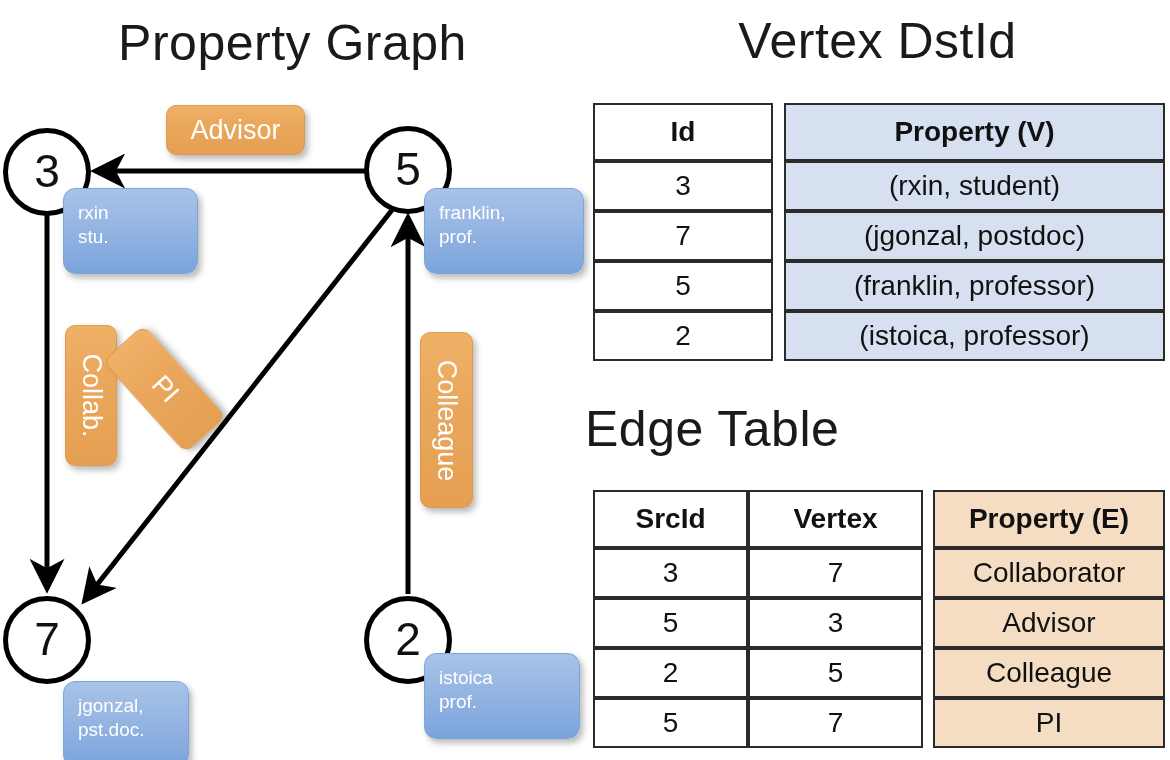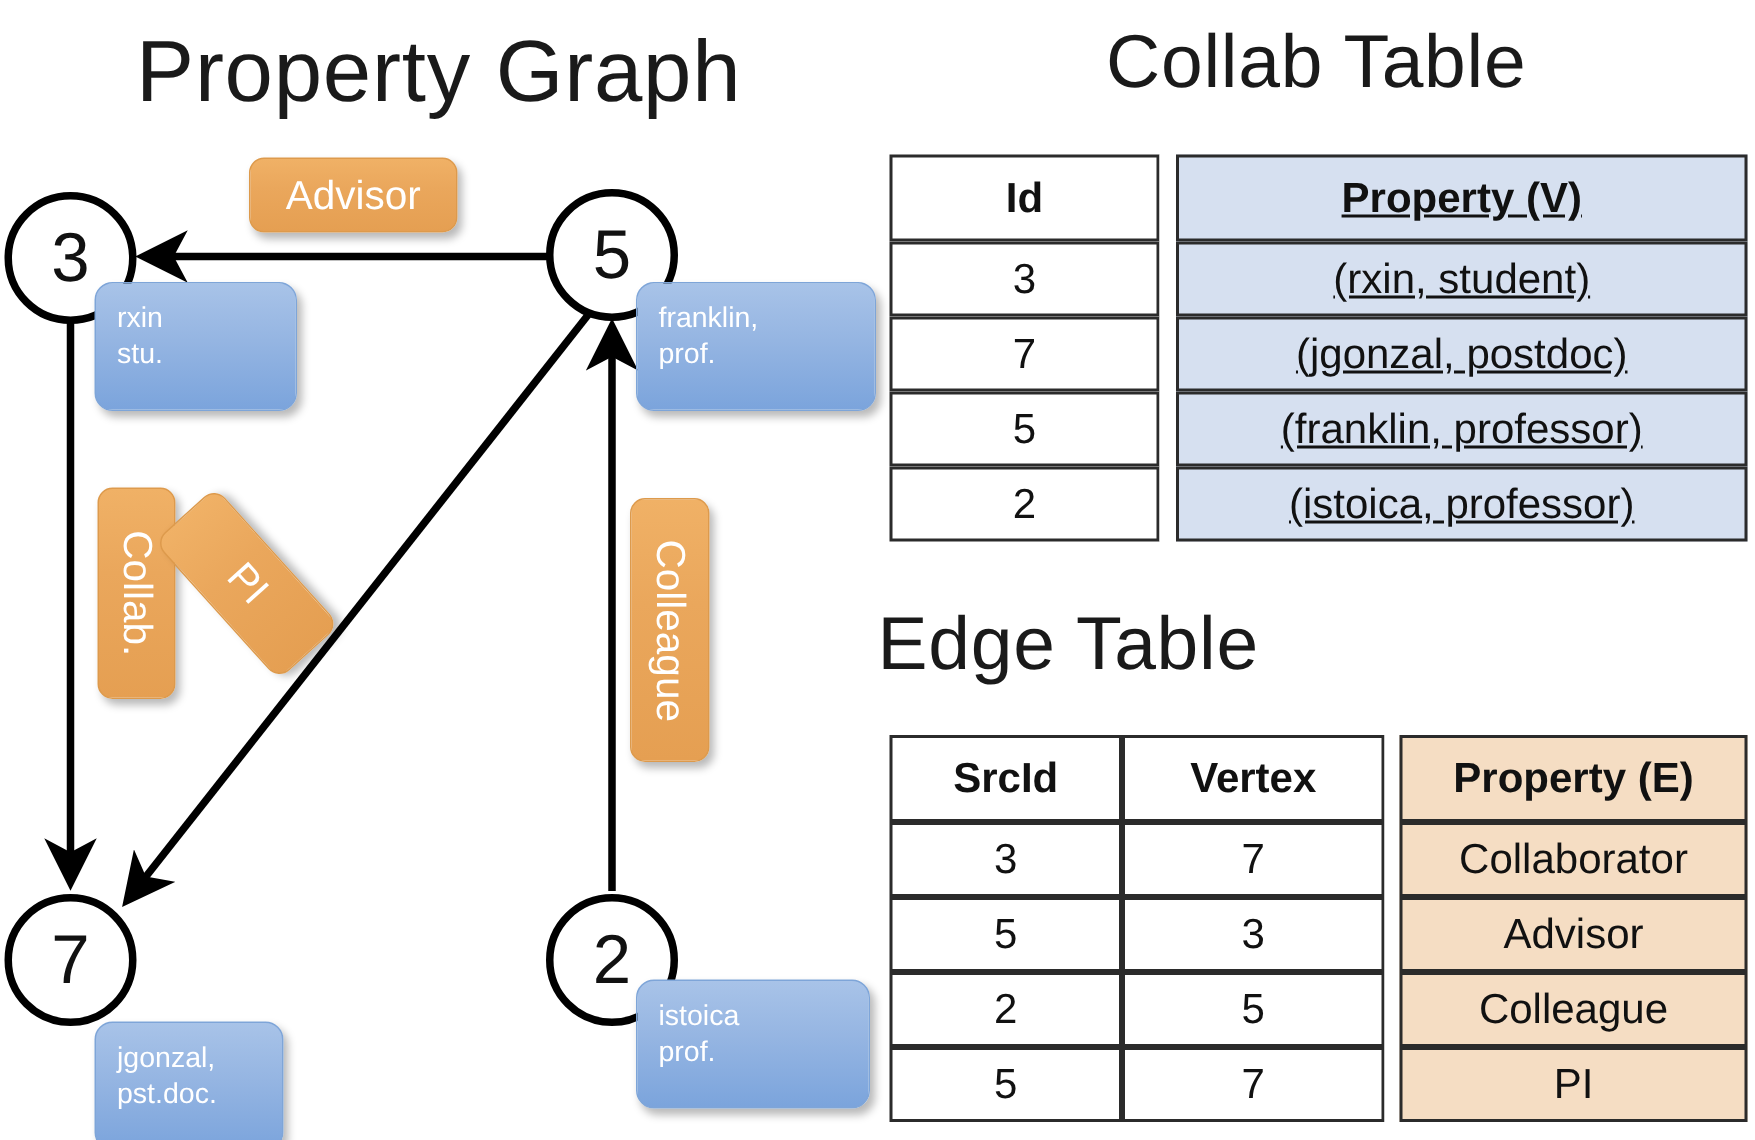--- a/index.html
+++ b/index.html
@@ -21,21 +21,21 @@
     position: absolute;
     font-family: "Liberation Sans", sans-serif;
     font-weight: 300;
     color: #1a1a1a;
     white-space: nowrap;
     letter-spacing: 0.5px;
   }
   #title-property-graph {
     left: 0; top: 14px; width: 585px;
     text-align: center;
-    font-size: 58px;
+    font-size: 50px;
   }
   #title-vertex-table {
     left: 585px; top: 12px; width: 585px;
     text-align: center;
     font-size: 50px;
   }
   #title-edge-table {
     left: 585px; top: 400px; width: 585px;
     text-align: left;
     font-size: 50px;
@@ -137,21 +137,21 @@
     font-weight: 300;
     font-size: 28px;
     color: #111111;
     background: #ffffff;
   }
   .tbl th {
     font-weight: 700;
     font-size: 28px;
     height: 54px;
   }
-  .cell-blue { background: #d6e0f0 !important; text-decoration: underline; }
+  .cell-blue { background: #d6e0f0 !important; }
   .cell-orange { background: #f5ddc3 !important; }
 
   #vertex-table { left: 593px; top: 103px; width: 572px; }
   #vertex-table col.c-id   { width: 180px; }
   #vertex-table col.c-gap  { width: 11px; }
   #vertex-table col.c-prop { width: 381px; }
   #vertex-table td.gap, #vertex-table th.gap {
     border: none;
     background: #ffffff !important;
     width: 11px;
@@ -232,21 +232,21 @@
   <div class="eprop" id="edge-label-pi" style="left:137px; top:327px; width:55px; height:124px;">
     <span>PI</span>
   </div>
 
   <div class="eprop vertical" style="left:420px; top:332px; width:53px; height:176px;">
     <span>Colleague</span>
   </div>
 
 </div>
 
-<div id="title-vertex-table" class="panel-title">Collab Table</div>
+<div id="title-vertex-table" class="panel-title">Vertex DstId</div>
 
 <table id="vertex-table" class="tbl">
   <colgroup>
     <col class="c-id">
       <col class="c-gap">
       <col class="c-prop">
   </colgroup>
   <thead>
     <tr>
       <th>Id</th>

